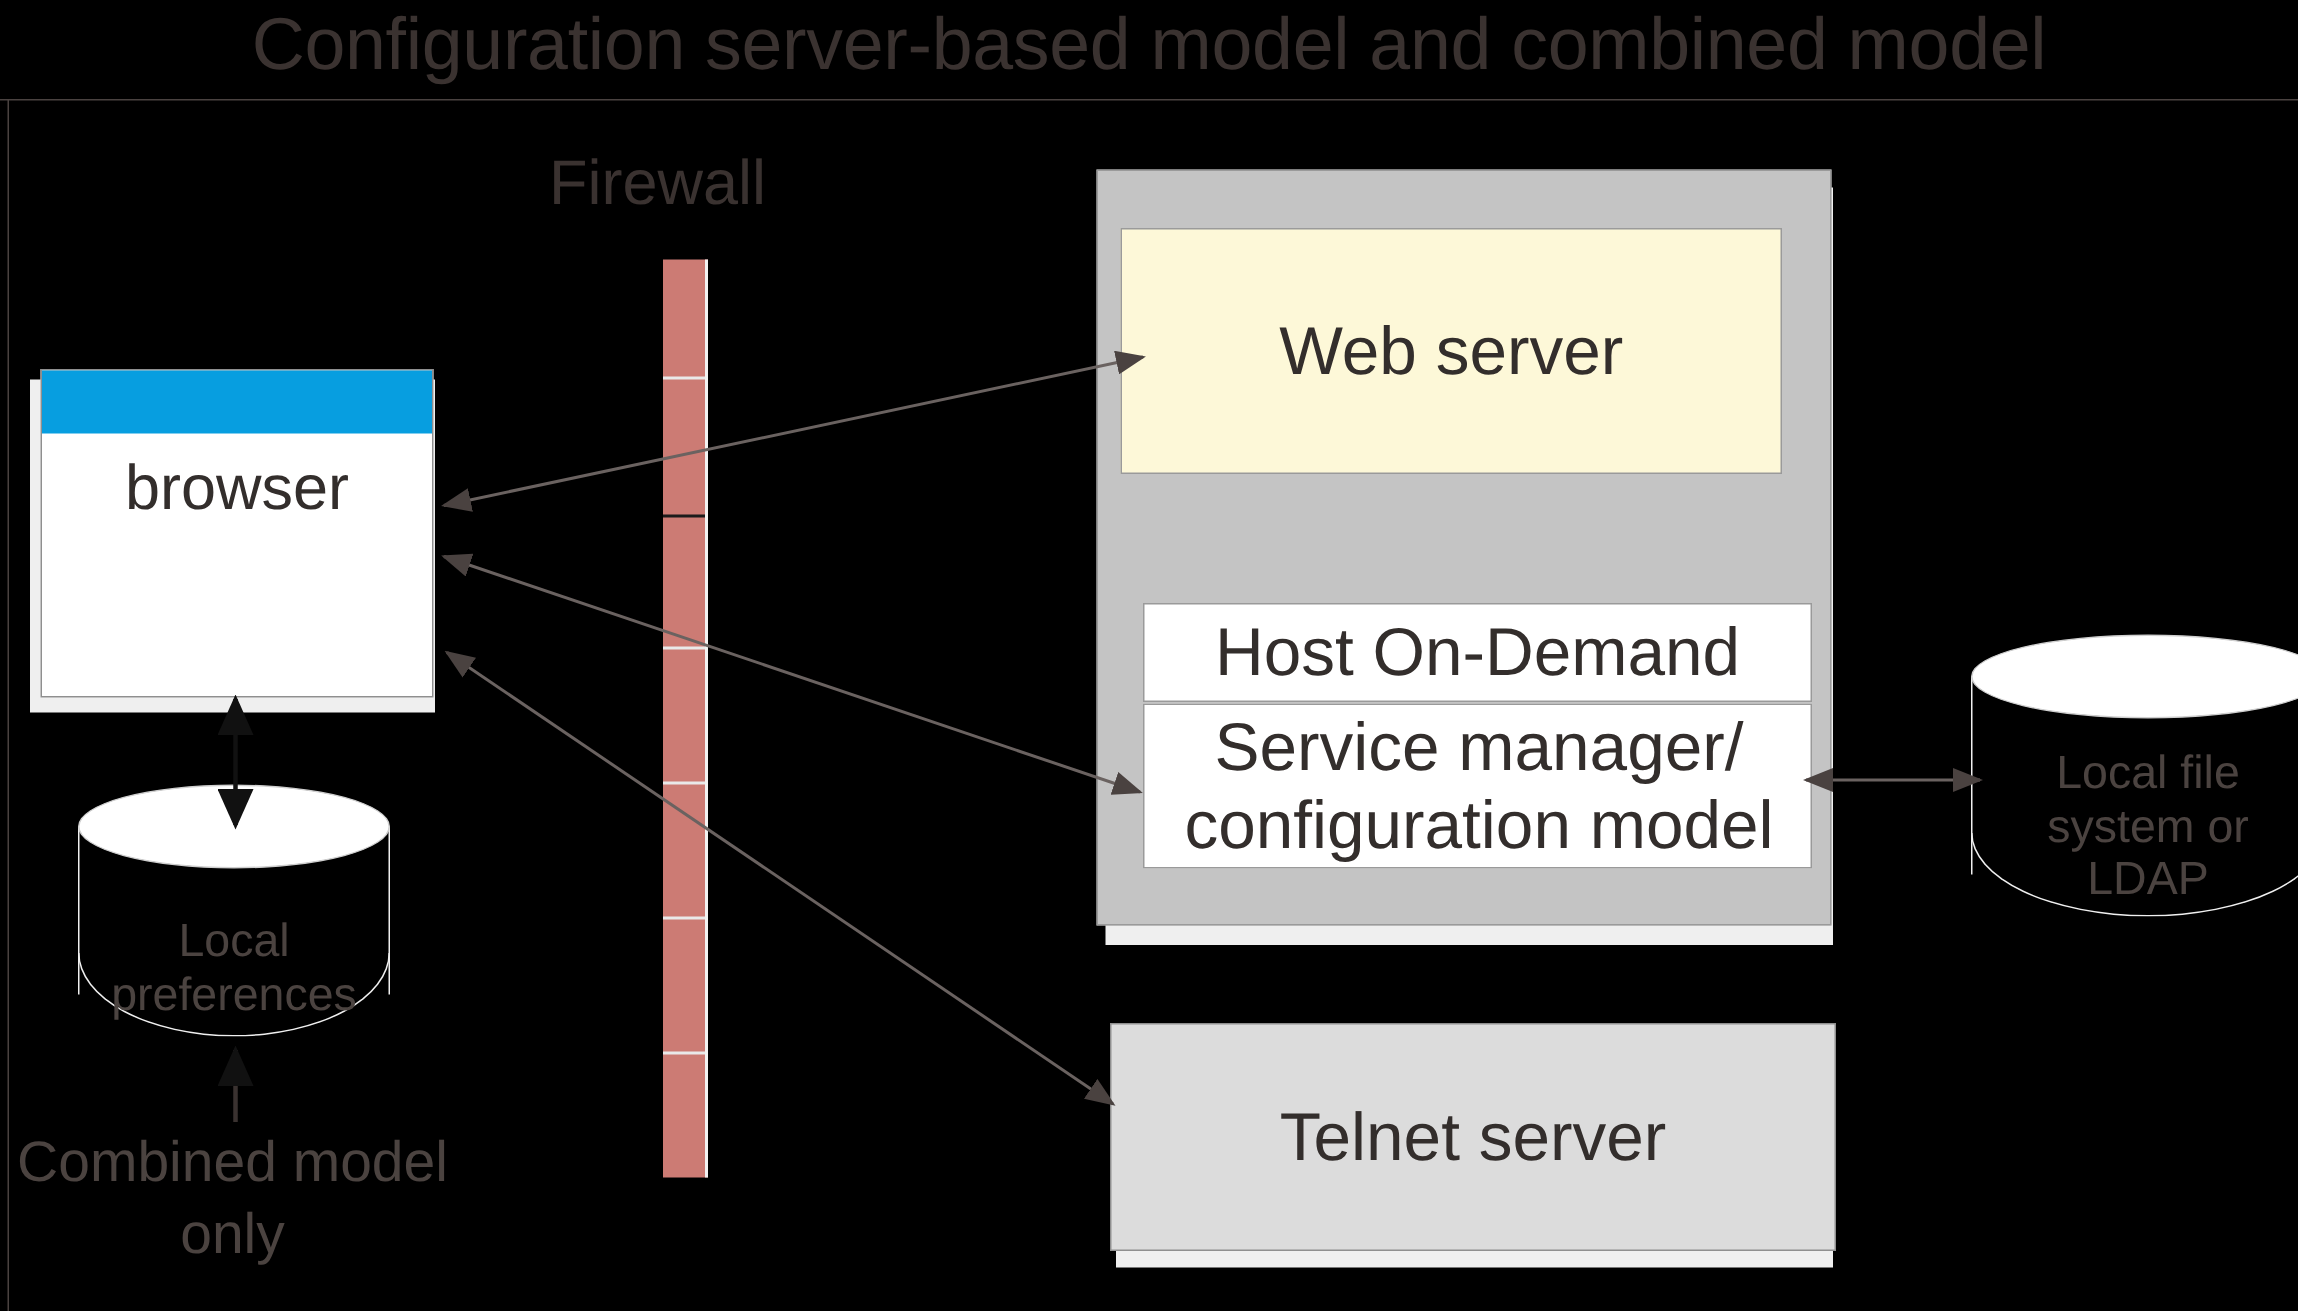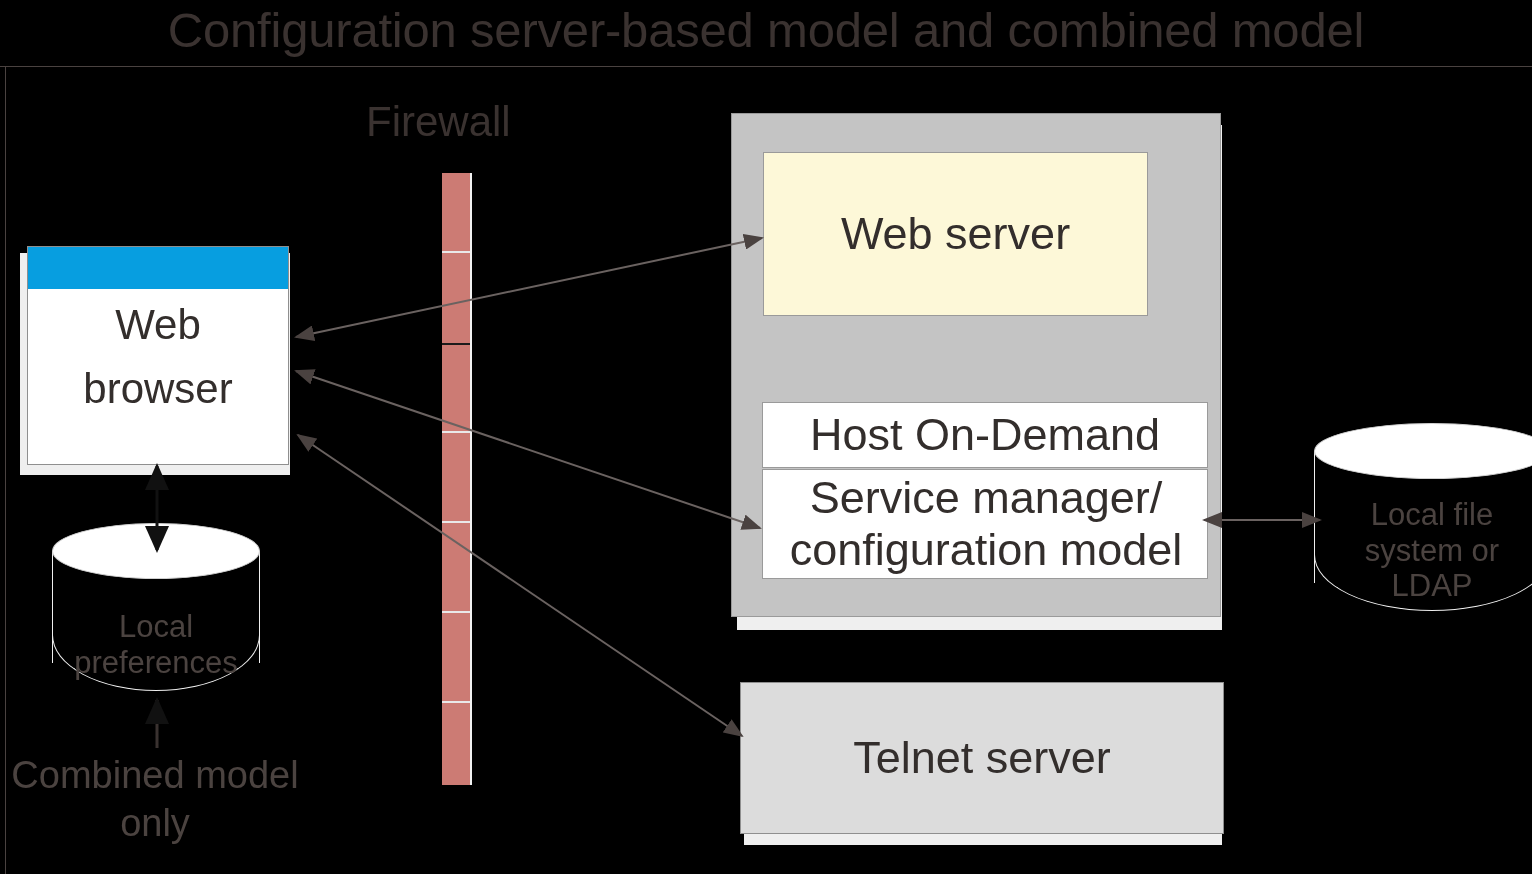--- a/index.html
+++ b/index.html
@@ -181,22 +181,22 @@
   #server-group {
     position: absolute;
     left: 731px; top: 113px;
     width: 490px; height: 504px;
     background: #c4c4c4;
     border: 1px solid #9a9a9a;
     box-sizing: border-box;
   }
   #web-server-box {
     position: absolute;
-    left: 763px; top: 152px;
-    width: 385px; height: 164px;
+    left: 747px; top: 152px;
+    width: 441px; height: 164px;
     background: #fdf8d8;
     border: 1px solid #9a9a9a;
     box-sizing: border-box;
   }
   #web-server-label {
     position: absolute;
     left: 0; top: 0;
     width: 100%; height: 100%;
     display: flex; align-items: center; justify-content: center;
     font-size: 45px;
@@ -288,21 +288,20 @@
     <div class="brick-line" style="top:258px;"></div>
     <div class="brick-line" style="top:348px;"></div>
     <div class="brick-line" style="top:438px;"></div>
     <div class="brick-line" style="top:528px;"></div>
   </div>
 
   <div id="browser-shadow"></div>
   <div id="browser-window">
     <div id="browser-titlebar"></div>
     <div id="browser-label">
-      <div>Web</div>
       <div>browser</div>
     </div>
   </div>
 
   <div id="cyl-local" class="cylinder">
     <div class="cyl-body"></div>
     <div class="cyl-bottom"></div>
     <div class="cyl-top"></div>
     <div class="cyl-text">
       <div>Local</div>

